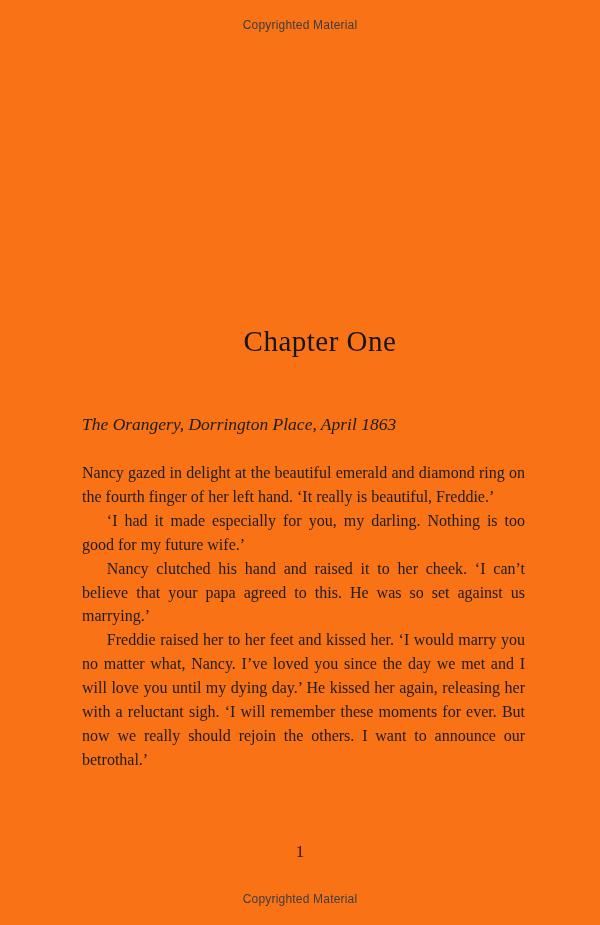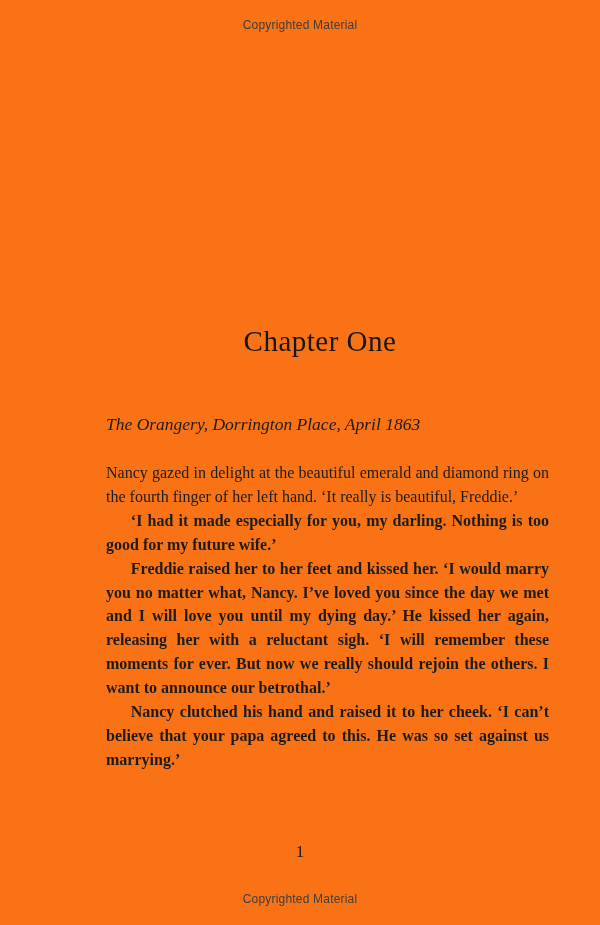--- a/index.html
+++ b/index.html
@@ -38,39 +38,37 @@
     font-weight: 400;
     letter-spacing: 0.5px;
     color: #161616;
     padding-left: 20px;
   }
   .content {
     position: absolute;
     left: 82px;
     top: 412px;
     width: 443px;
-    margin-left: 24px;
   }
   .scene-heading {
     font-style: italic;
     font-size: 17.5px;
     line-height: 24px;
     margin: 0 0 25px 0;
     color: #1c1c1c;
   }
   .body-text p {
     margin: 0;
     font-size: 16px;
     line-height: 23.9px;
     text-align: justify;
     color: #1c1c1c;
   }
   .body-text p.indent {
     text-indent: 1.55em;
-    font-weight: bold;
   }
   .page-number {
     position: absolute;
     top: 842px;
     left: 0;
     width: 100%;
     text-align: center;
     font-size: 17px;
     color: #1c1c1c;
   }
@@ -84,22 +82,22 @@
 
   <h1 class="chapter-title">Chapter One</h1>
 
   <div class="content">
 
     <p class="scene-heading">The Orangery, Dorrington Place, April 1863</p>
 
     <div class="body-text">
       <p>Nancy gazed in delight at the beautiful emerald and diamond ring on the fourth finger of her left hand. ‘It really is beautiful, Freddie.’</p>
       <p class="indent">‘I had it made especially for you, my darling. Nothing is too good for my future wife.’</p>
+      <p class="indent">Nancy clutched his hand and raised it to her cheek. ‘I can’t believe that your papa agreed to this. He was so set against us marrying.’</p>
       <p class="indent">Freddie raised her to her feet and kissed her. ‘I would marry you no matter what, Nancy. I’ve loved you since the day we met and I will love you until my dying day.’ He kissed her again, releasing her with a reluctant sigh. ‘I will remember these moments for ever. But now we really should rejoin the others. I want to announce our betrothal.’</p>
-      <p class="indent">Nancy clutched his hand and raised it to her cheek. ‘I can’t believe that your papa agreed to this. He was so set against us marrying.’</p>
     </div>
 
   </div>
 
   <div class="page-number">1</div>
 
   <div class="copyright bottom">Copyrighted Material</div>
 
 </div>
 

